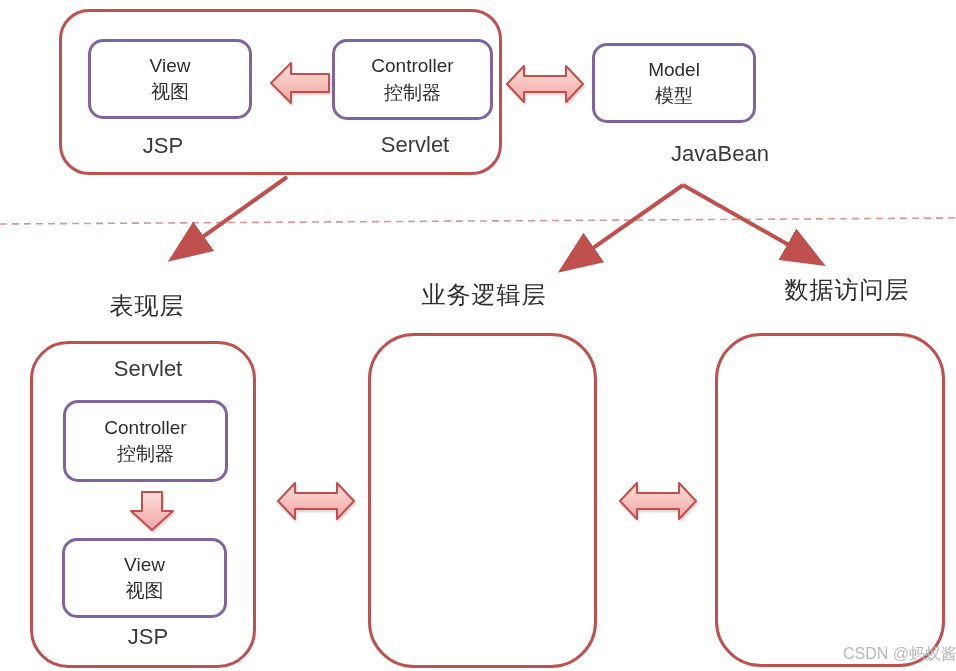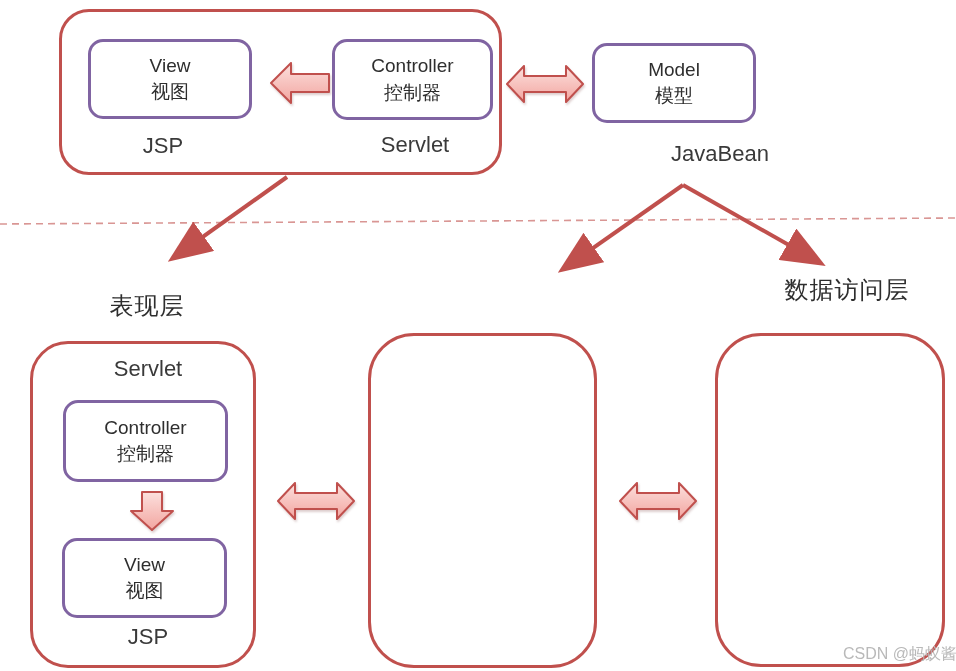--- a/index.html
+++ b/index.html
@@ -91,20 +91,21 @@
   <div class="purple-box" style="left:592px;top:43px;width:164px;height:80px;">
     <span>Model</span>
     <span>模型</span>
   </div>
 
   <div class="big-label" style="left:163px;top:133px;">JSP</div>
   <div class="big-label" style="left:415px;top:132px;">Servlet</div>
   <div class="big-label" style="left:720px;top:141px;">JavaBean</div>
 
   <div class="layer-label" style="left:133px;top:290px;margin-left:14px;">表现层</div>
+  <div class="layer-label" style="left:484px;top:279px;">业务逻辑层</div>
   <div class="layer-label" style="left:847px;top:274px;">数据访问层</div>
 
   <div class="red-box" style="left:30px;top:341px;width:226px;height:327px;border-radius:38px;"></div>
 
   <div class="big-label" style="left:148px;top:356px;">Servlet</div>
 
   <div class="purple-box" style="left:63px;top:400px;width:165px;height:82px;">
     <span>Controller</span>
     <span>控制器</span>
   </div>

